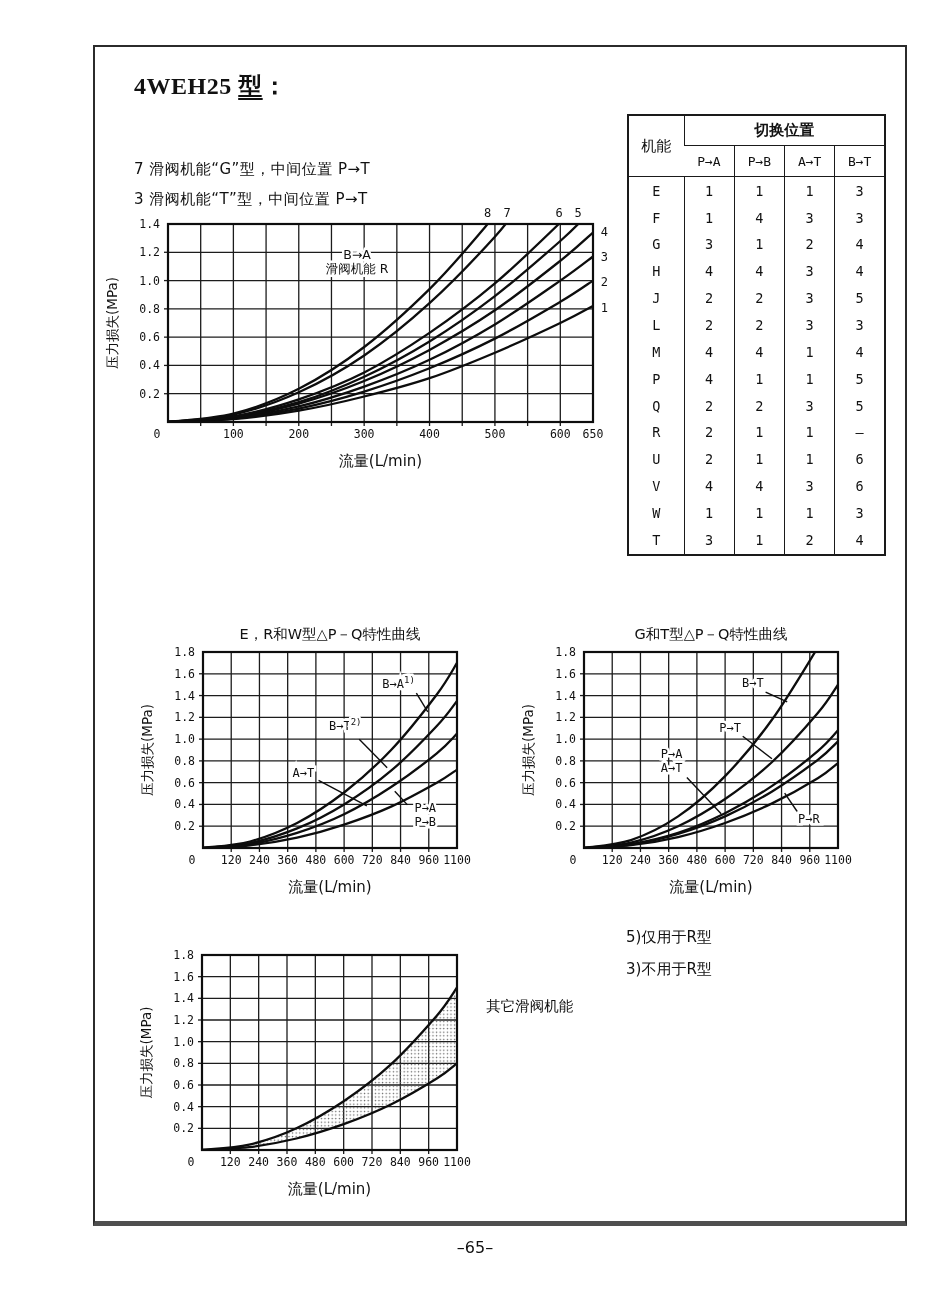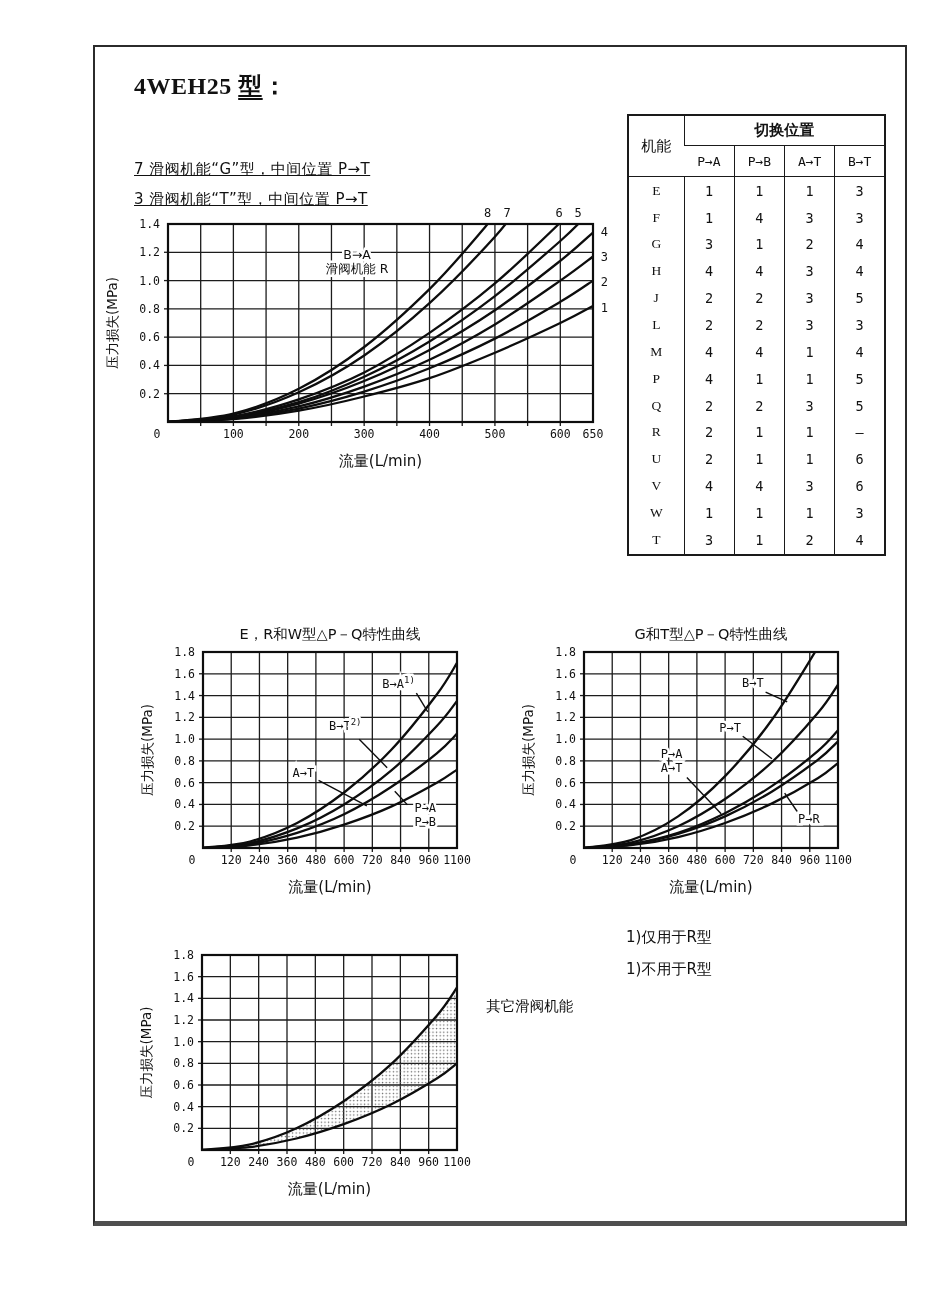--- a/index.html
+++ b/index.html
@@ -3,29 +3,29 @@
 <meta charset="utf-8">
 <style>
   html,body{margin:0;padding:0;background:#ffffff;}
   .page{position:relative;width:950px;height:1289px;background:#fff;overflow:hidden;
         font-family:"DejaVu Sans","Liberation Sans",sans-serif;color:#111;}
   .content-box{position:absolute;left:93px;top:45px;width:810px;height:1174px;
         border:2px solid #2b2b2b;border-bottom:5px solid #4f4f4f;}
   .doc-title{position:absolute;left:134px;top:70px;font-family:"Liberation Serif","DejaVu Serif",serif;
         font-weight:bold;font-size:24px;letter-spacing:0.5px;}
   .doc-title .u{text-decoration:underline;text-underline-offset:4px;}
-  .note-line{position:absolute;left:134px;font-size:15px;letter-spacing:0.5px;white-space:nowrap;text-decoration:underline;}
+  .note-line{position:absolute;left:134px;font-size:15px;letter-spacing:0.5px;white-space:nowrap;}
   .footnote{position:absolute;left:626px;font-size:15px;white-space:nowrap;}
   .page-number{position:absolute;left:0;right:0;top:1238px;text-align:center;font-size:16px;}
   svg.chart{position:absolute;overflow:visible;}
   .table-wrap{position:absolute;left:627px;top:114px;width:259px;height:442px;}
   .table-wrap table{width:100%;height:100%;border-collapse:collapse;table-layout:fixed;
         border:2px solid #1a1a1a;text-align:center;}
   .table-wrap th,.table-wrap td{border-left:1.5px solid #1a1a1a;padding:0;font-weight:normal;vertical-align:middle;}
-  .table-wrap th:first-child,.table-wrap td:first-child{border-left:none;font-family:Liberation Serif, serif;}
+  .table-wrap th:first-child,.table-wrap td:first-child{border-left:none;}
   .table-wrap th.fn-head{font-size:15px;border-bottom:1.5px solid #1a1a1a;}
   .table-wrap th.group-head{height:29px;font-size:15px;border-bottom:1.5px solid #1a1a1a;font-weight:bold;}
   .table-wrap th.dir-head{height:30px;font-size:13px;border-bottom:1.5px solid #1a1a1a;
         font-family:"DejaVu Sans Mono","Liberation Mono",monospace;}
   .table-wrap tbody td{font-family:"DejaVu Sans Mono","Liberation Mono",monospace;font-size:13.5px;}
 </style>
 </head>
 <body>
 
 <div class="page">
@@ -471,16 +471,17 @@
       </g>
       <path d="M62.0,220.0C69.9,219.1 93.5,218.2 109.2,214.6C125.0,211.0 140.7,205.6 156.4,198.3C172.2,191.1 187.9,181.9 203.7,171.3C219.4,160.6 235.4,148.7 250.9,134.4C266.4,120.2 285.7,98.5 296.8,85.7C307.8,72.8 313.6,62.2 317.0,57.5L317.0,133.3C313.6,135.9 307.8,141.6 296.8,148.5C285.7,155.4 266.4,166.9 250.9,174.5C235.4,182.1 219.4,188.5 203.7,194.2C187.9,199.9 172.2,204.7 156.4,208.5C140.7,212.3 125.0,215.3 109.2,217.2C93.5,219.1 69.9,219.5 62.0,220.0Z" fill="url(#clip3d)" stroke="none" clip-path="url(#clip3)"></path>
       <path d="M62.0,220.0C69.9,219.1 93.5,218.2 109.2,214.6C125.0,211.0 140.7,205.6 156.4,198.3C172.2,191.1 187.9,181.9 203.7,171.3C219.4,160.6 235.4,148.7 250.9,134.4C266.4,120.2 285.7,98.5 296.8,85.7C307.8,72.8 313.6,62.2 317.0,57.5" fill="none" stroke="#0d0d0d" stroke-width="2.3" clip-path="url(#clip3)"></path>
       <path d="M62.0,220.0C69.9,219.5 93.5,219.1 109.2,217.2C125.0,215.3 140.7,212.3 156.4,208.5C172.2,204.7 187.9,199.9 203.7,194.2C219.4,188.5 235.4,182.1 250.9,174.5C266.4,166.9 285.7,155.4 296.8,148.5C307.8,141.6 313.6,135.9 317.0,133.3" fill="none" stroke="#0d0d0d" stroke-width="2.3" clip-path="url(#clip3)"></path>
       <rect x="62" y="25" width="255" height="195" fill="none" stroke="#0d0d0d" stroke-width="2.2"></rect>
       <text x="389.67499999999995" y="80.67500000000001" text-anchor="middle" font-family="&quot;DejaVu Sans&quot;,&quot;Liberation Sans&quot;,sans-serif" font-size="14.5" fill="#111">其它滑阀机能</text>
       <text x="11" y="122.5" text-anchor="middle" transform="rotate(-90 11 122.5)" font-size="13.5" fill="#111" font-family="&quot;DejaVu Sans&quot;,&quot;Liberation Sans&quot;,sans-serif">压力损失(MPa)</text>
       <text x="189.5" y="264" text-anchor="middle" font-size="15" fill="#111" font-family="&quot;DejaVu Sans&quot;,&quot;Liberation Sans&quot;,sans-serif">流量(L/min)</text>
     </svg>
 
-  <div class="footnote" style="top:928px">1)仅用于R型</div>
-  <div class="footnote" style="top:960px">1)不用于R型</div>
-
+  <div class="footnote" style="top:928px">5)仅用于R型</div>
+  <div class="footnote" style="top:960px">3)不用于R型</div>
+
+  <div class="page-number">–65–</div>
 </div>
 
 </body></html>

